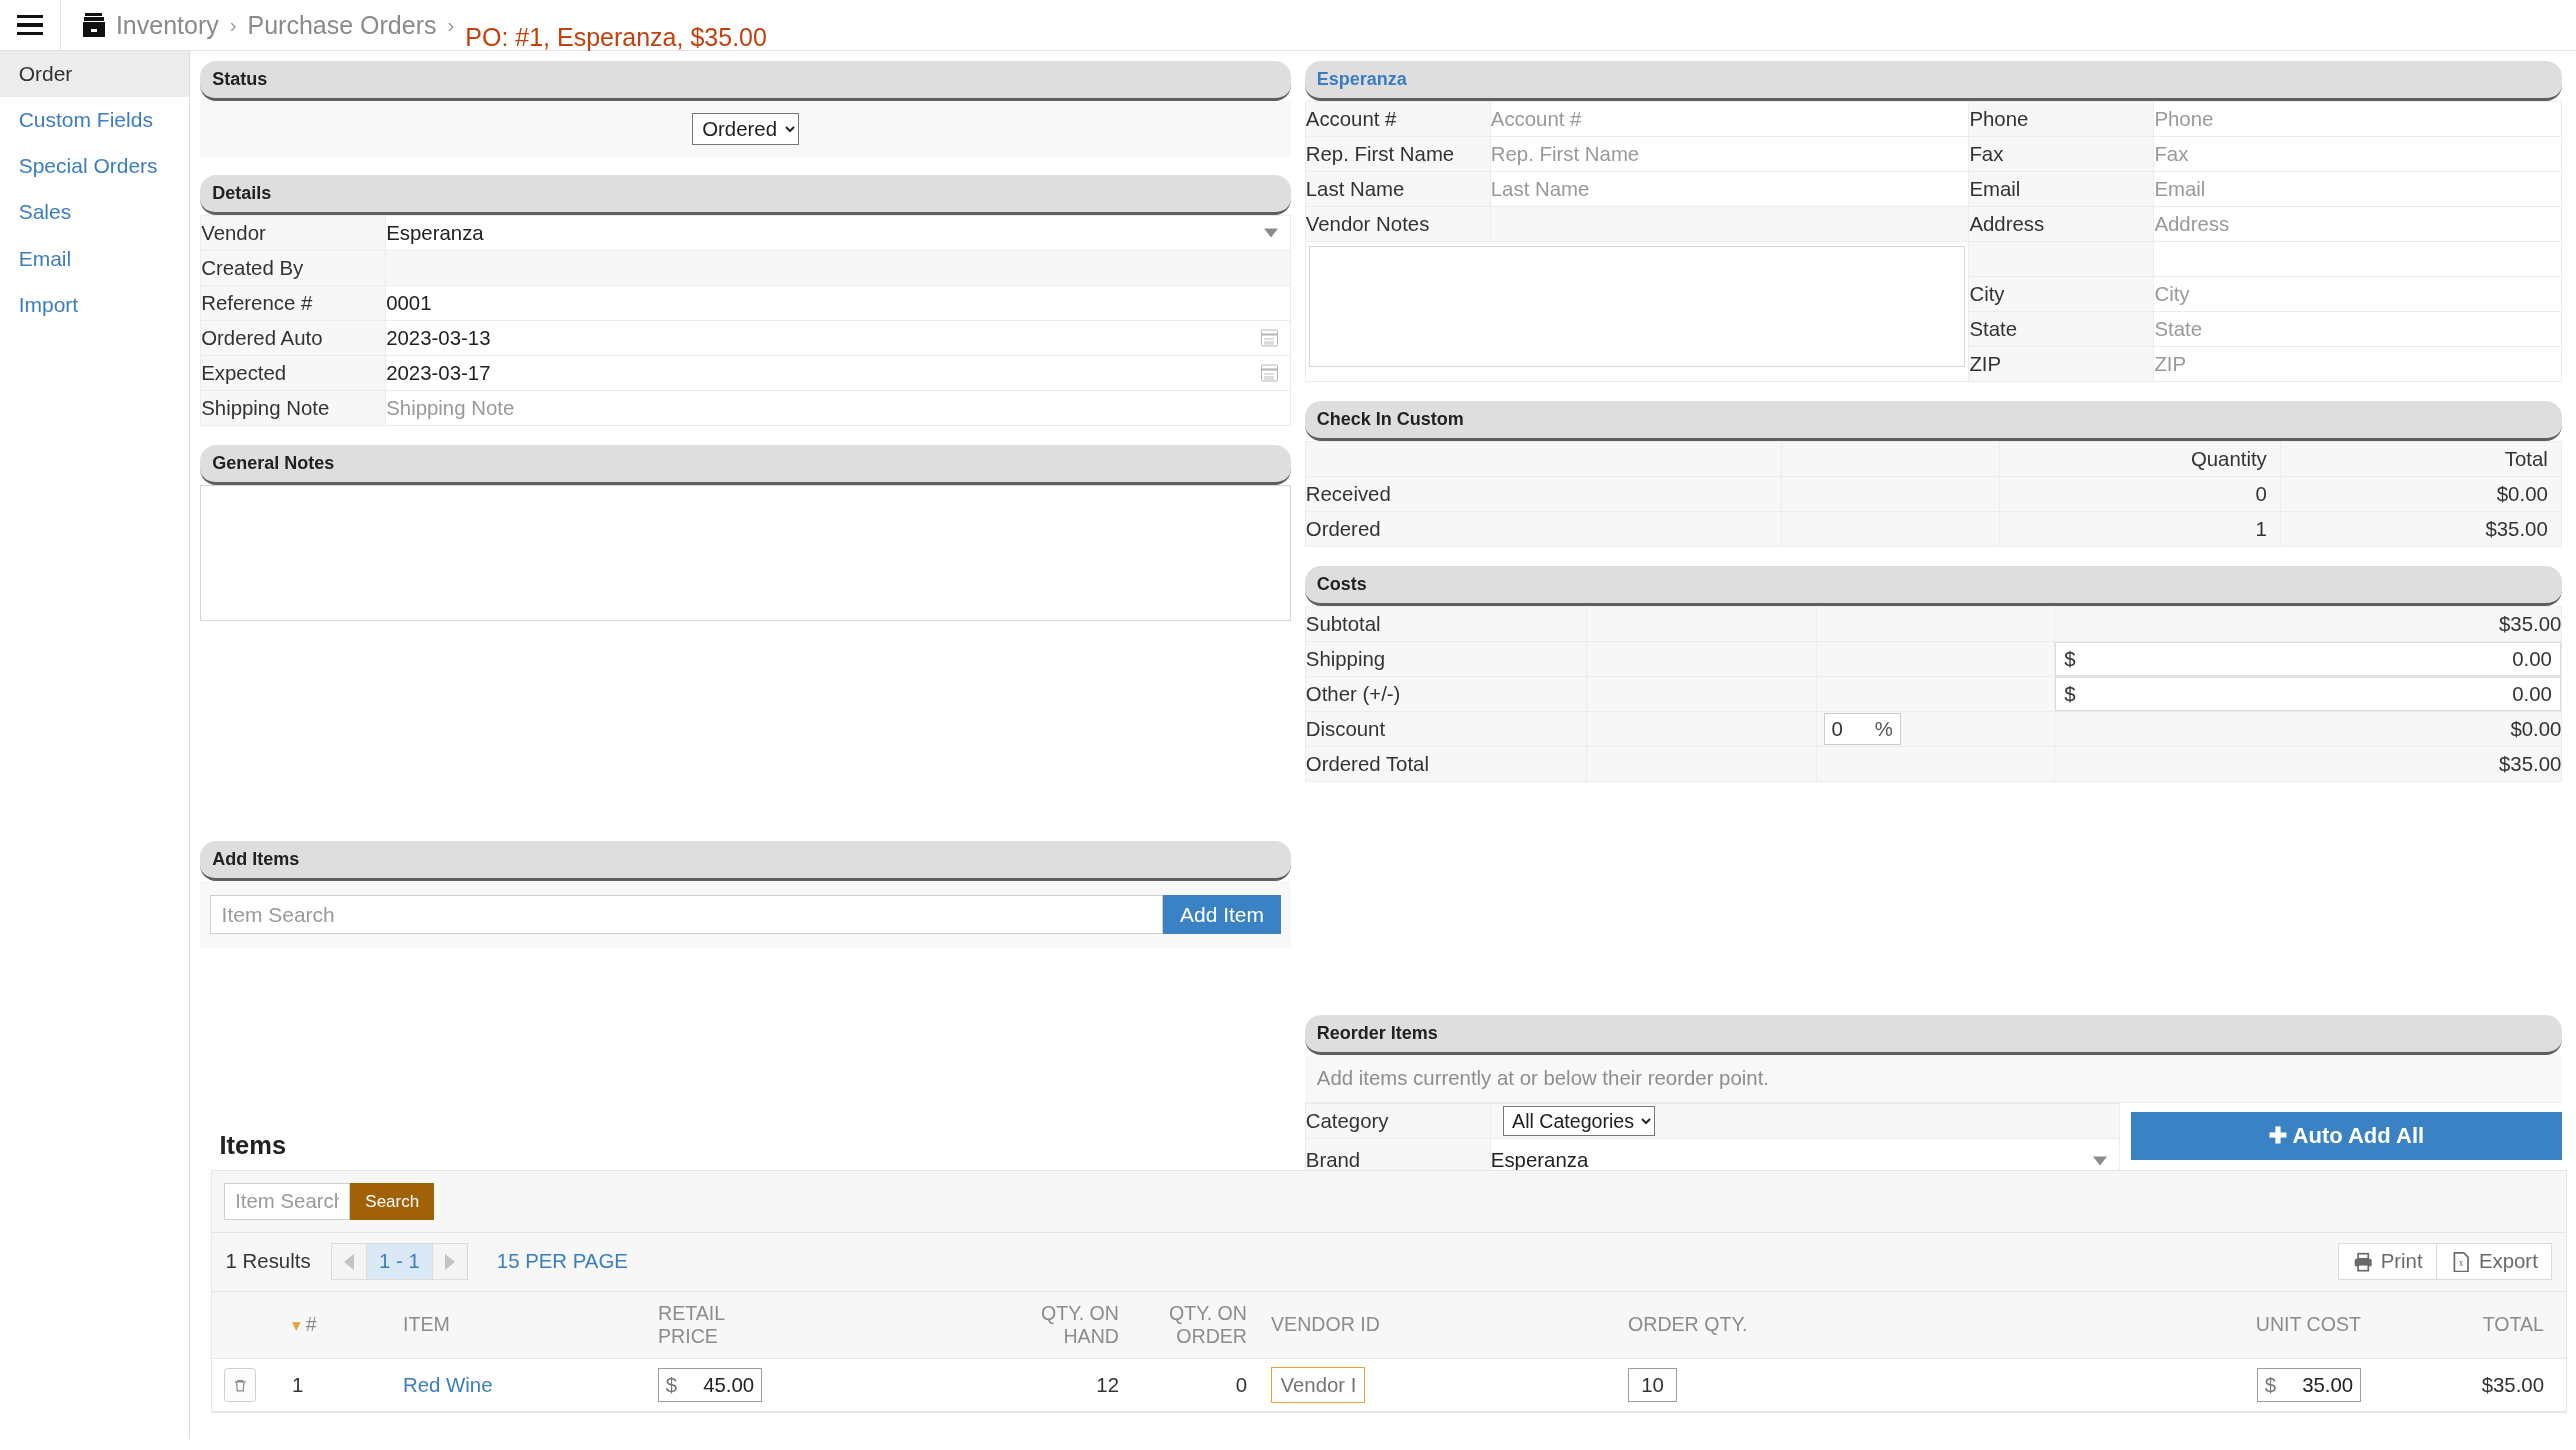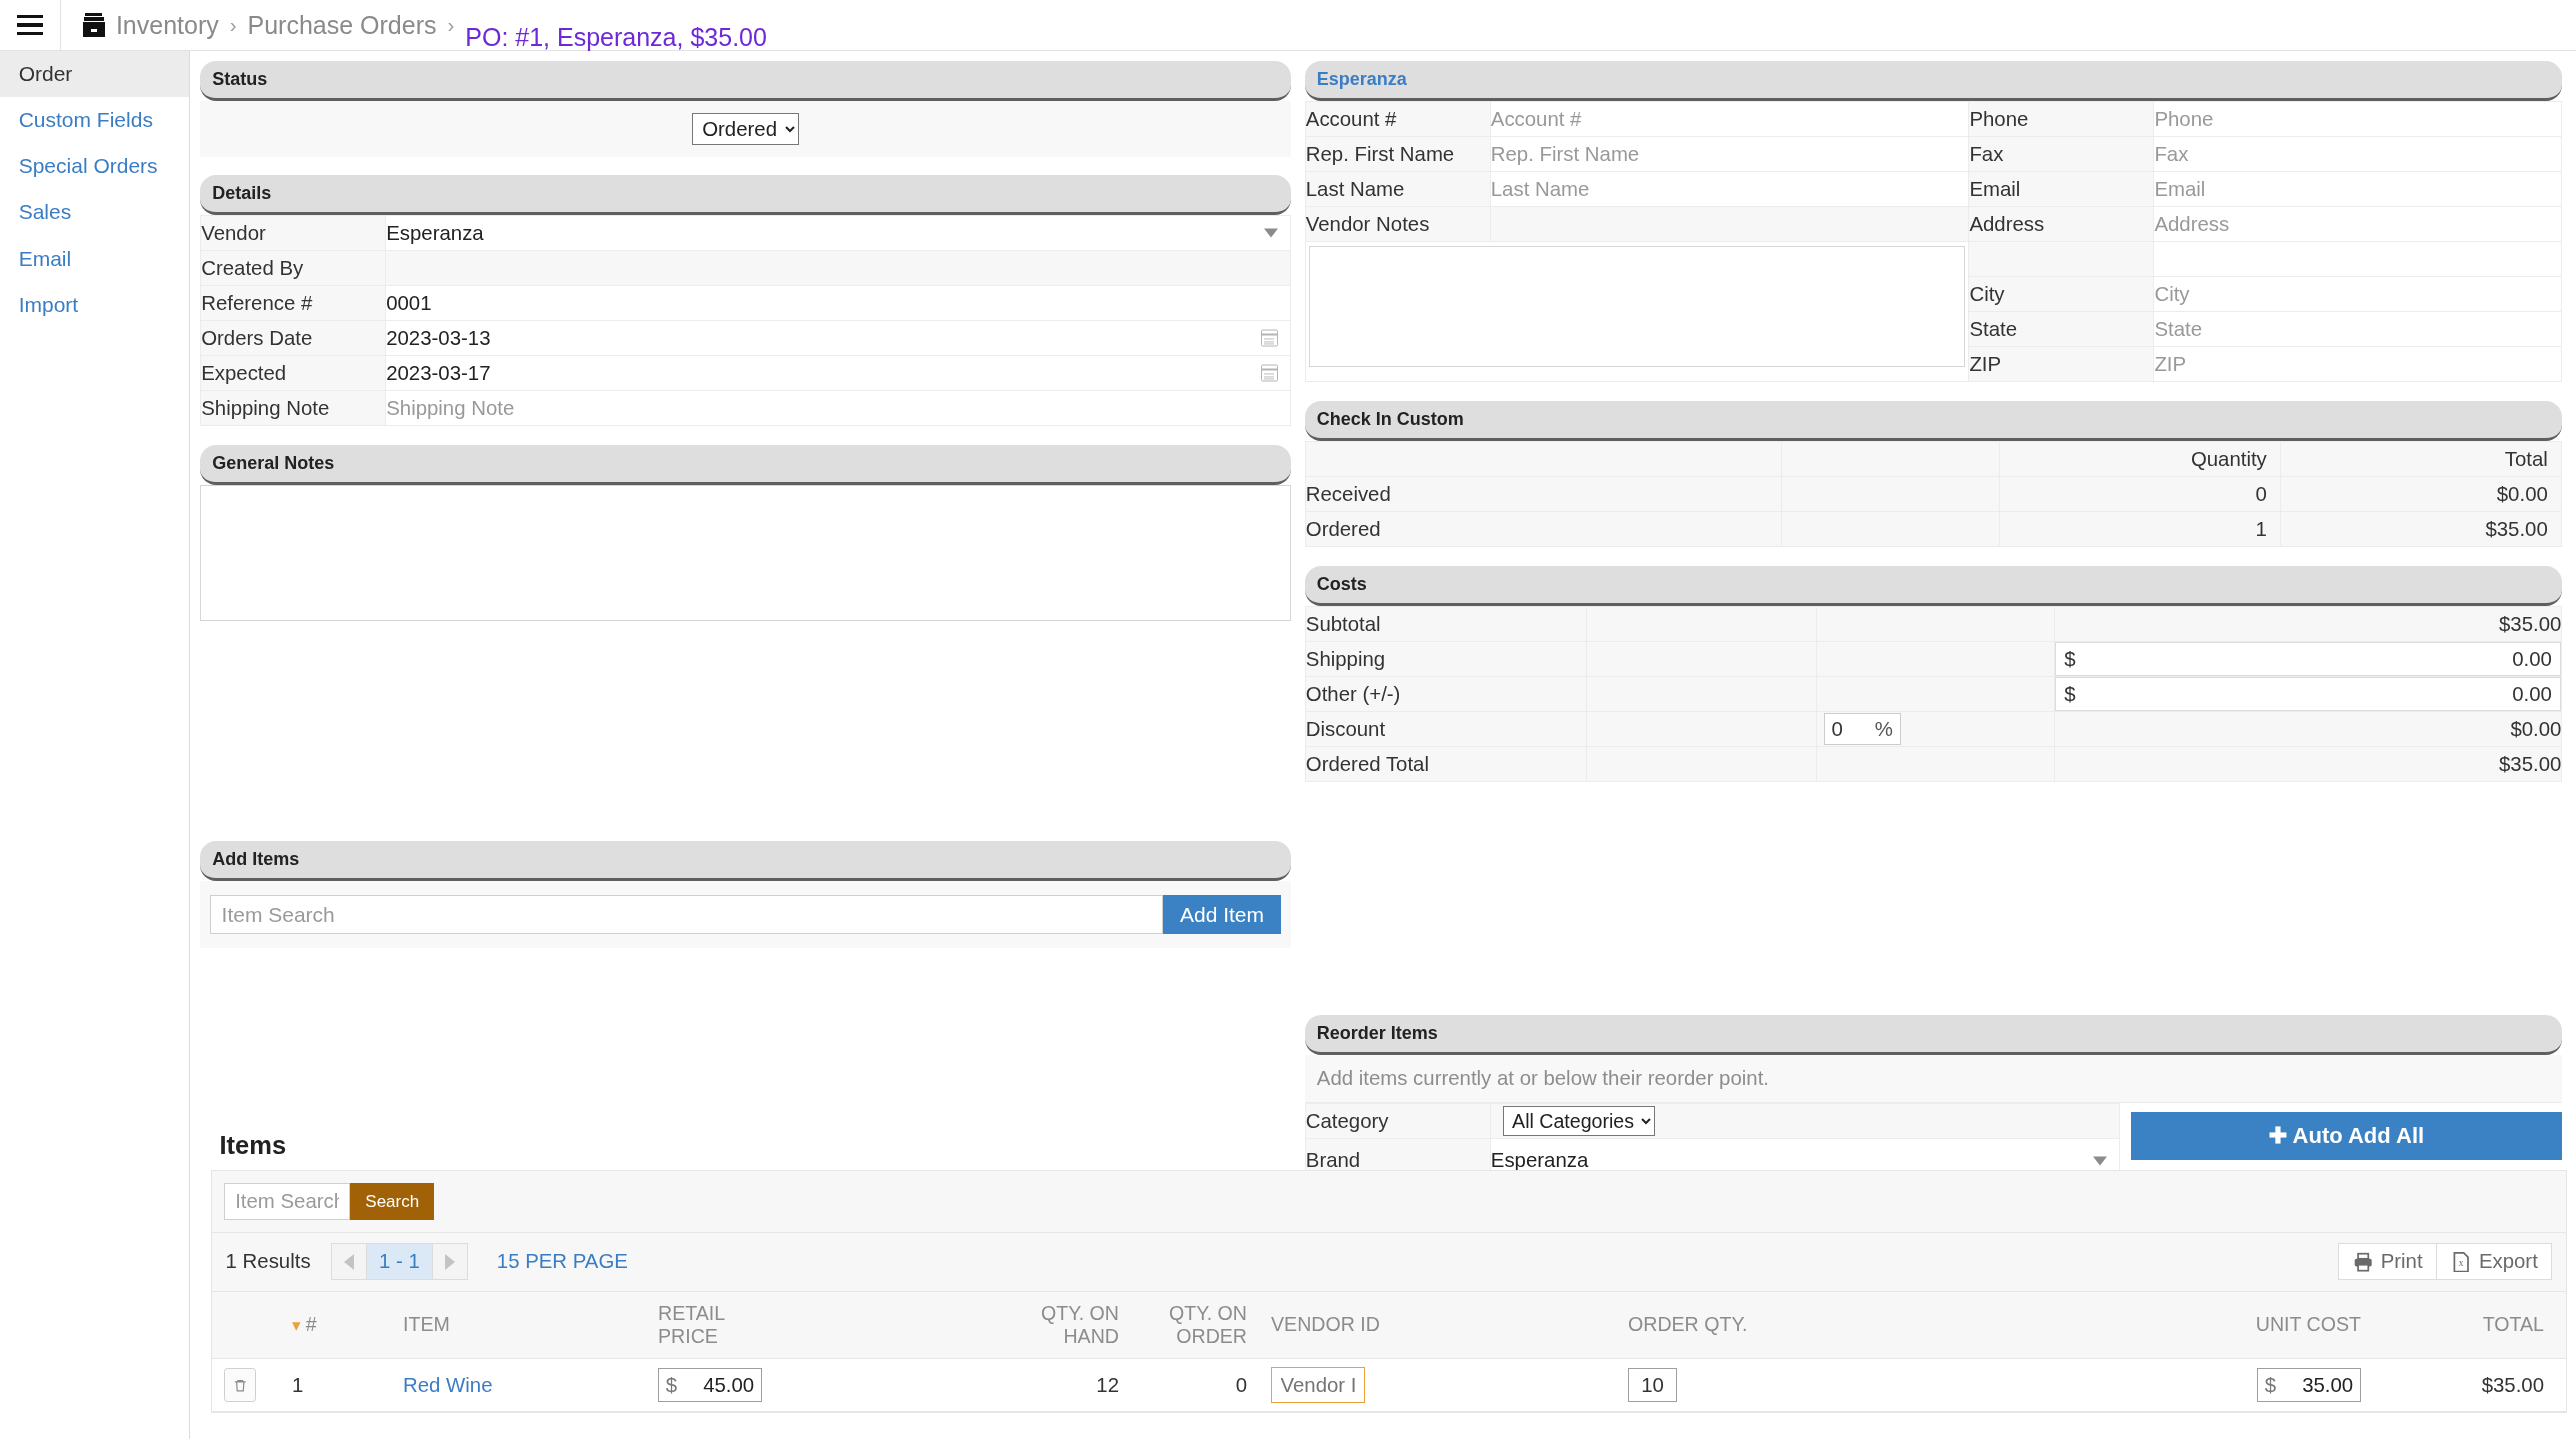--- a/index.html
+++ b/index.html
@@ -31,21 +31,21 @@
     display:flex; align-items:center; gap:11px;
     padding-left:22px; font-size:25px;
   }
   .bc-icon { width:22px; height:24px; position:relative; display:inline-block; }
   .bc-icon .lid1{position:absolute;left:2.6px;top:0;width:17px;height:2.6px;background:#111;}
   .bc-icon .lid2{position:absolute;left:0.9px;top:4.3px;width:20.4px;height:3.4px;background:#111;}
   .bc-icon .box{position:absolute;left:0;top:9.4px;width:22px;height:14.5px;background:#111;}
   .bc-icon .slot{position:absolute;left:7.7px;top:16px;width:6.8px;height:2.6px;background:#fff;}
   .bc-link { color:#8a8a8a; text-decoration:none; cursor:pointer; }
   .bc-sep { color:#9a9a9a; font-size:20.4px; }
-  .bc-current { color:#6d28d9;margin-top:25px; }
+  .bc-current { color:#c2410c;margin-top:25px; }
 
   
   .body-wrap { display:flex; height:1388px; }
   .sidebar {
     width:190px; flex:none;
     border-right:0.9px solid #dcdcdc;
     padding-top:0;
   }
   .side-item {
     padding:11px 0 11px 18.7px;
@@ -272,21 +272,21 @@
           </tr>
           <tr>
             <td class="lbl">Created By</td>
             <td class="blank"></td>
           </tr>
           <tr>
             <td class="lbl">Reference #</td>
             <td class="val">0001</td>
           </tr>
           <tr>
-            <td class="lbl">Orders Date</td>
+            <td class="lbl">Ordered Auto</td>
             <td class="val">
               <span>2023-03-13</span>
               <span class="cal"></span>
             </td>
           </tr>
           <tr>
             <td class="lbl">Expected</td>
             <td class="val">
               <span>2023-03-17</span>
               <span class="cal"></span>

